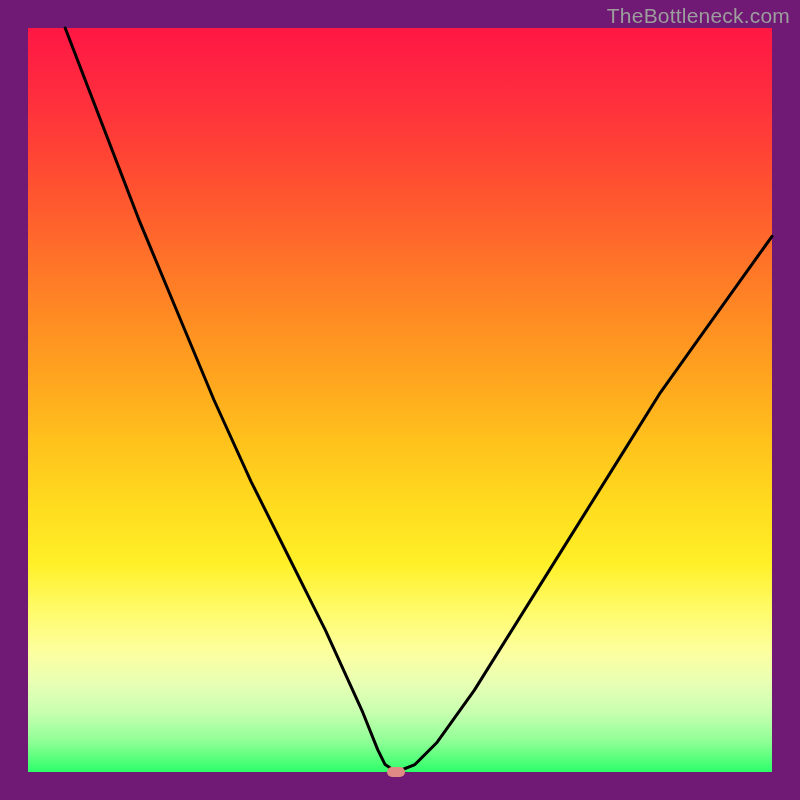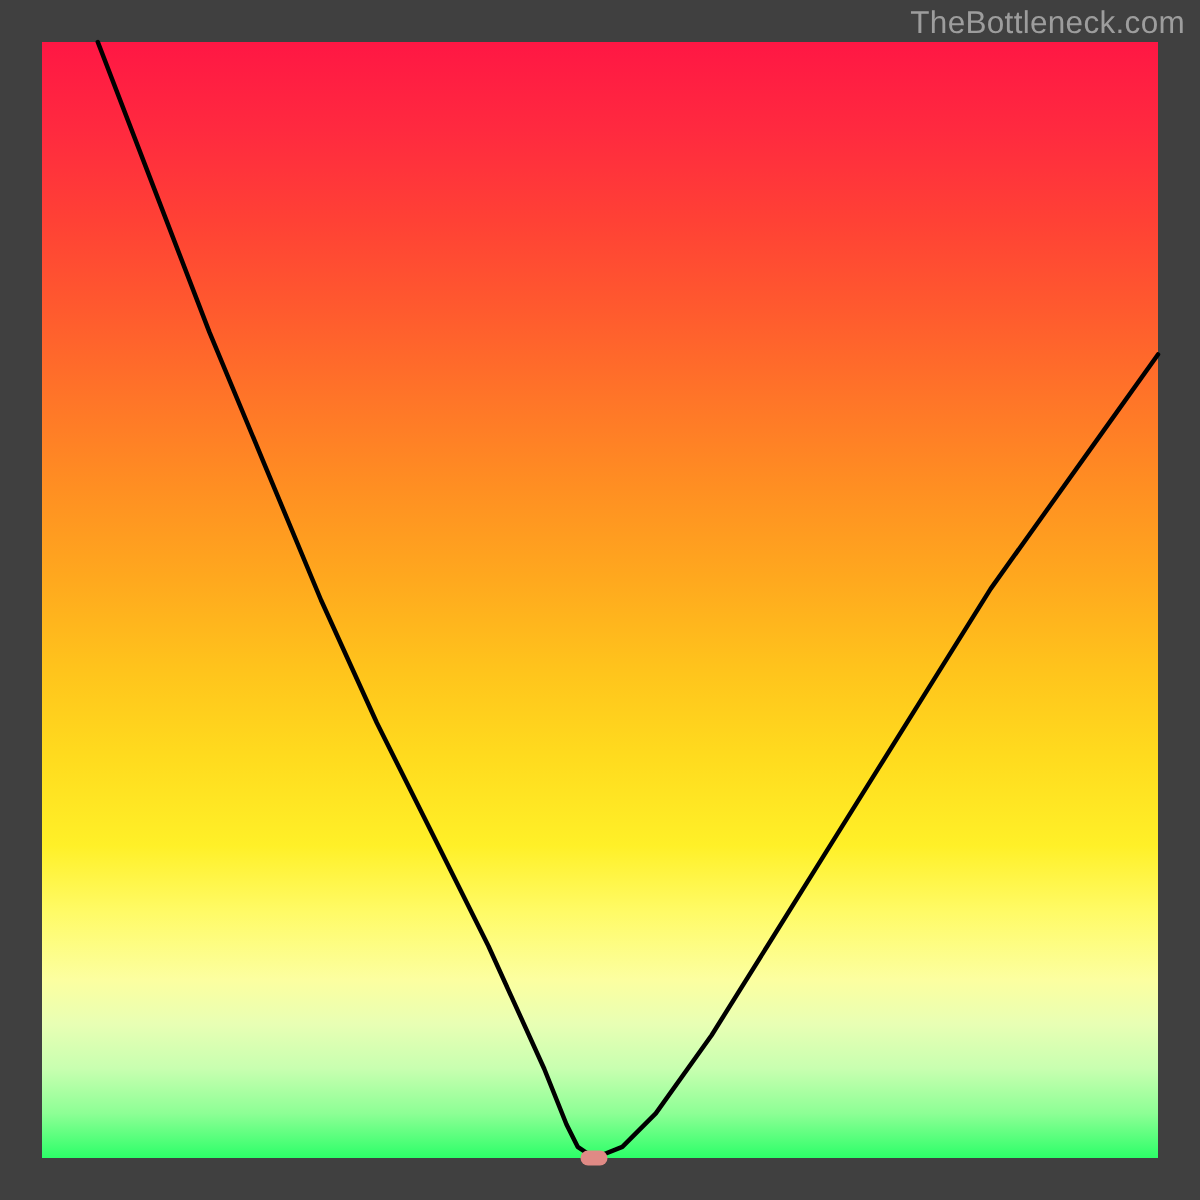--- a/index.html
+++ b/index.html
@@ -10,21 +10,21 @@
     background: #000;
     overflow: hidden;
     font-family: Arial, Helvetica, sans-serif;
   }
   .frame {
     position: absolute;
     top: 0;
     left: 0;
     width: 800px;
     height: 800px;
-    background: #404040;
+    background: #701a75;
   }
   .plot-area {
     position: absolute;
     top: 28px;
     left: 28px;
     width: 744px;
     height: 744px;
     
     background: linear-gradient(to bottom,
       #ff1744 0%,

